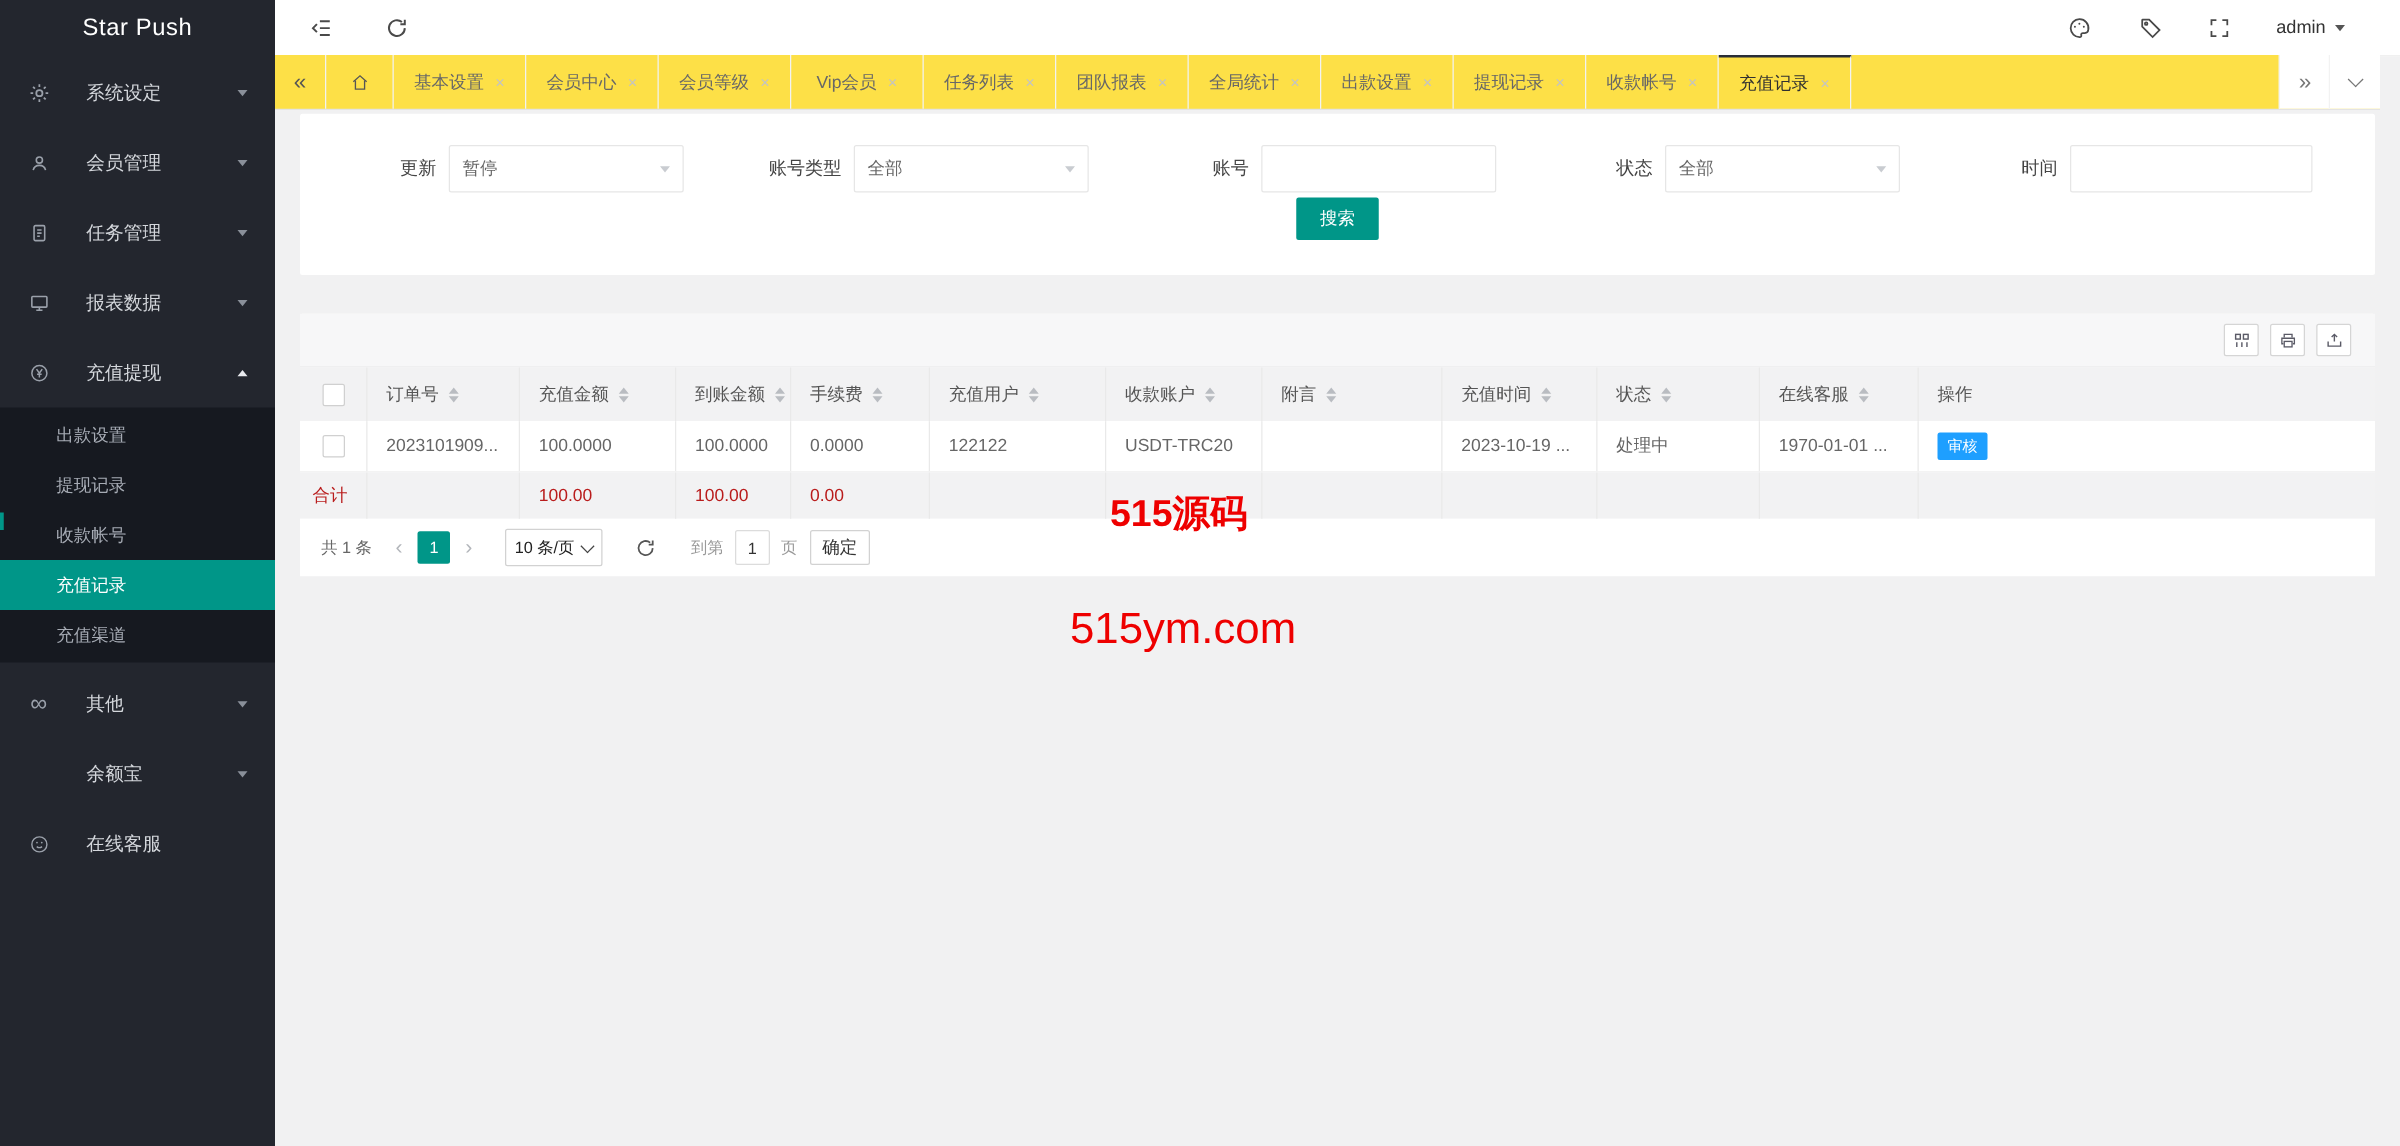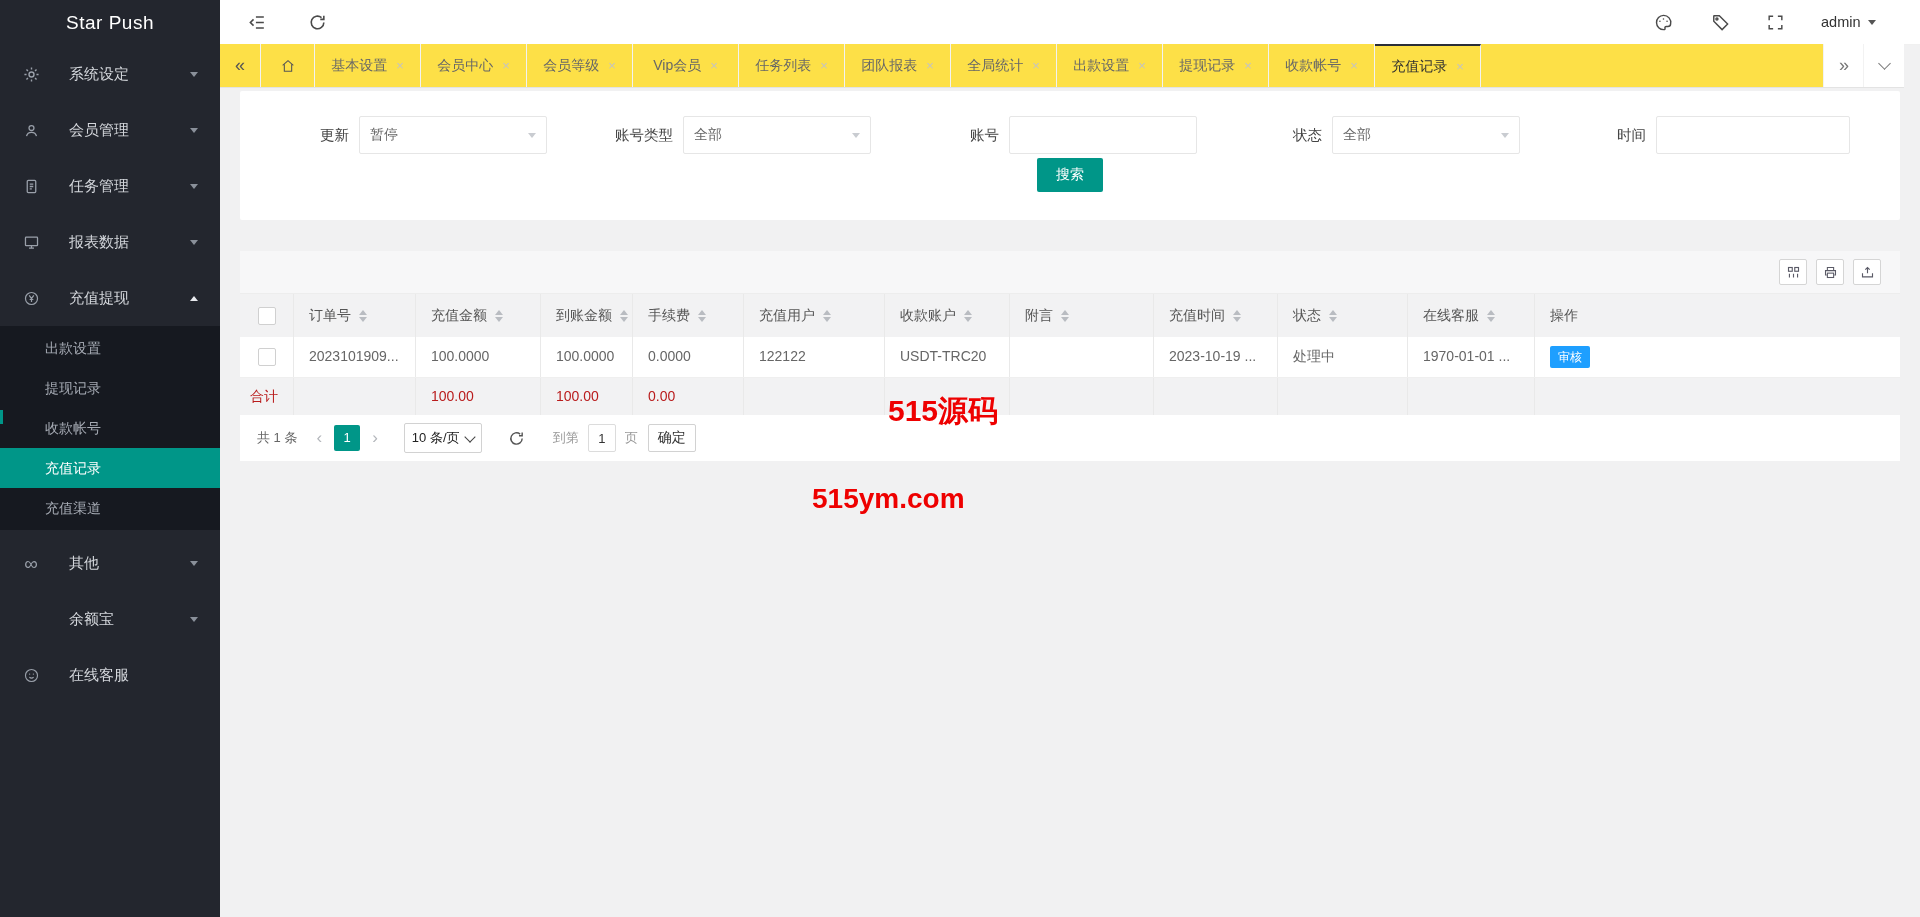--- a/index.html
+++ b/index.html
@@ -93,21 +93,21 @@
   .pg-size-caret{width:7px;height:7px;border-right:1.7px solid #444;border-bottom:1.7px solid #444;transform:rotate(45deg);margin-top:-3px}
   .pg-refresh{margin-left:26px;width:17px;height:17px;color:#555;cursor:pointer}
   .pg-refresh svg{width:100%;height:100%}
   .pg-goto{margin-left:28px;color:#9a9a9a}
   .pg-input{width:28px;height:28px;border:1px solid #dcdcdc;border-radius:2px;text-align:center;margin:0 9px;font:inherit;font-size:13px;color:#333;box-sizing:border-box;outline:none}
   .pg-unit{color:#9a9a9a}
   .pg-ok{margin-left:10px;height:28px;padding:0 9px;background:#fff;border:1px solid #d2d2d2;border-radius:2px;font:inherit;font-size:14px;color:#333;cursor:pointer}
   
   .wm{position:absolute;color:#ee0000;z-index:20;pointer-events:none}
   .wm1{left:888px;top:391px;font-size:30px;font-weight:bold}
-  .wm2{left:812px;top:483px;font-size:28px;font-weight:700}
+  .wm2{left:856px;top:483px;font-size:35px;font-weight:400}
 </style>
 </head>
 <body>
 
 <div class="stage">
 
   <aside class="sidebar">
     <div class="logo">Star Push</div>
 
     <div class="m-item">

